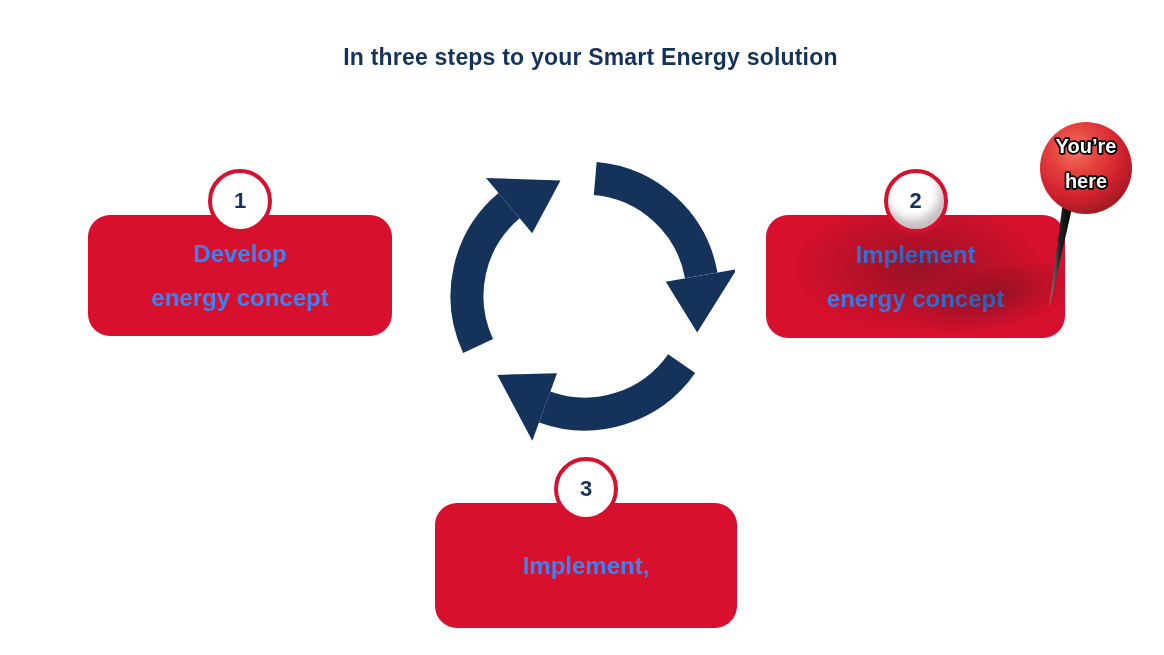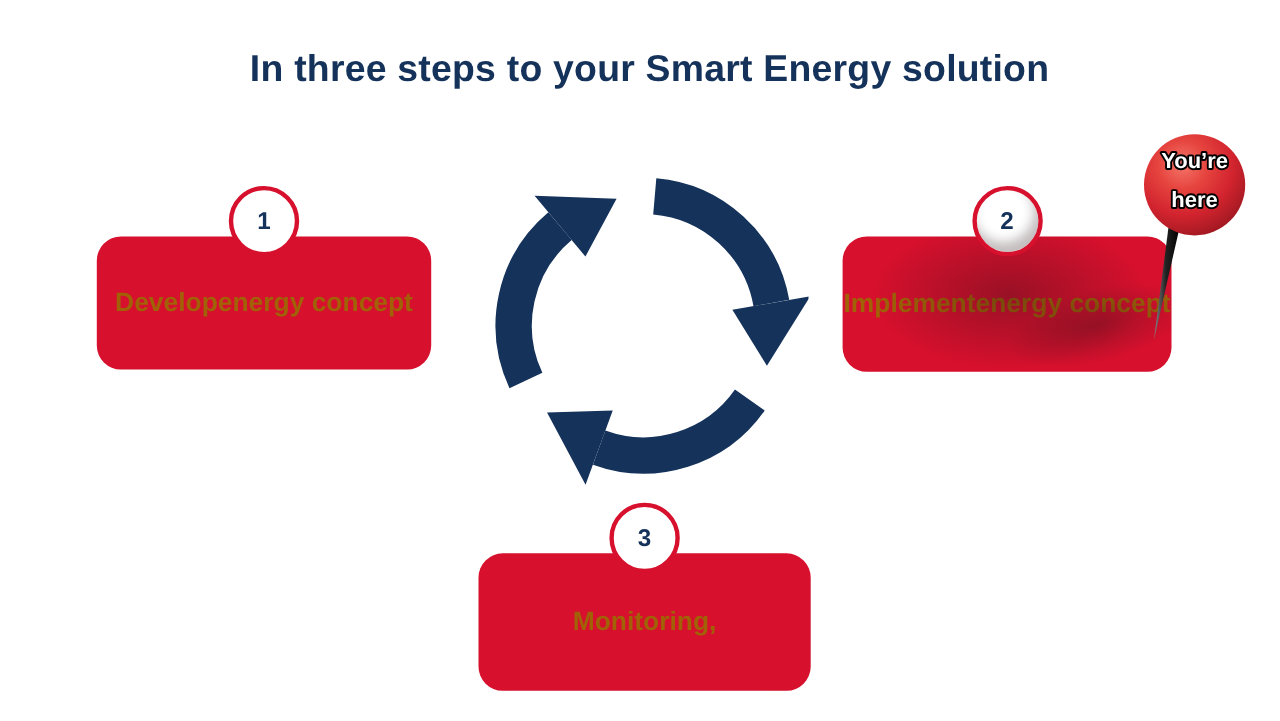--- a/index.html
+++ b/index.html
@@ -3,34 +3,34 @@
 <meta charset="utf-8">
 <style>
   html,body { margin:0; padding:0; background:#ffffff; }
   .canvas {
     position:relative; width:1164px; height:655px; background:#ffffff;
     overflow:hidden; font-family:"Liberation Sans", sans-serif;
   }
   .title {
     position:absolute; top:44px; left:17px; right:0; margin:0;
     text-align:center; color:var(--navy,#14325A);
-    font-size:34px; font-weight:bold; letter-spacing:0.2px;
+    font-size:23px; font-weight:bold; letter-spacing:0.2px;
   }
   
   .step { position:absolute; }
   .step-1 { left:88px;  top:215px; width:304px; height:121px; }
   .step-2 { left:766px; top:215px; width:299px; height:123px; }
   .step-3 { left:435px; top:503px; width:302px; height:125px; }
   .box-bg {
     position:absolute; inset:0; background:var(--red,#D6102D); border-radius:22px;
   }
   .step-text {
-    position:absolute; inset:0; display:flex; flex-direction:row;
+    position:absolute; inset:0; display:flex; flex-direction:column;
     justify-content:center; align-items:center; text-align:center;
-    color:#a16207; font-weight:bold; font-size:24px; line-height:44px;
+    color:#3b82f6; font-weight:bold; font-size:24px; line-height:44px;
   }
   .badge {
     position:absolute; left:50%; top:-46px; transform:translateX(-50%);
     width:56px; height:56px; border-radius:50%;
     background:#ffffff; border:4px solid var(--red,#D6102D);
     display:flex; align-items:center; justify-content:center;
     color:var(--navy,#14325A); font-size:22px; font-weight:bold; z-index:3;
   }
   .step-2 .badge { box-shadow: inset -4px -9px 10px rgba(55,35,40,0.30); }
   
@@ -99,21 +99,21 @@
       <div class="blob b2"></div>
     </div>
     <div class="badge">
       <span>2</span>
     </div>
   </div>
 
   <div class="step step-3">
     <div class="box-bg"></div>
     <div class="step-text">
-      <div>Monitoring,</div>
+      <div>Implement,</div>
     </div>
     <div class="badge">
       <span>3</span>
     </div>
   </div>
 
   <div class="pin">
     <svg viewBox="0 0 150 220" aria-hidden="true">
       <defs>
         <radialGradient id="ballGrad" cx="0.38" cy="0.30" r="0.80">

